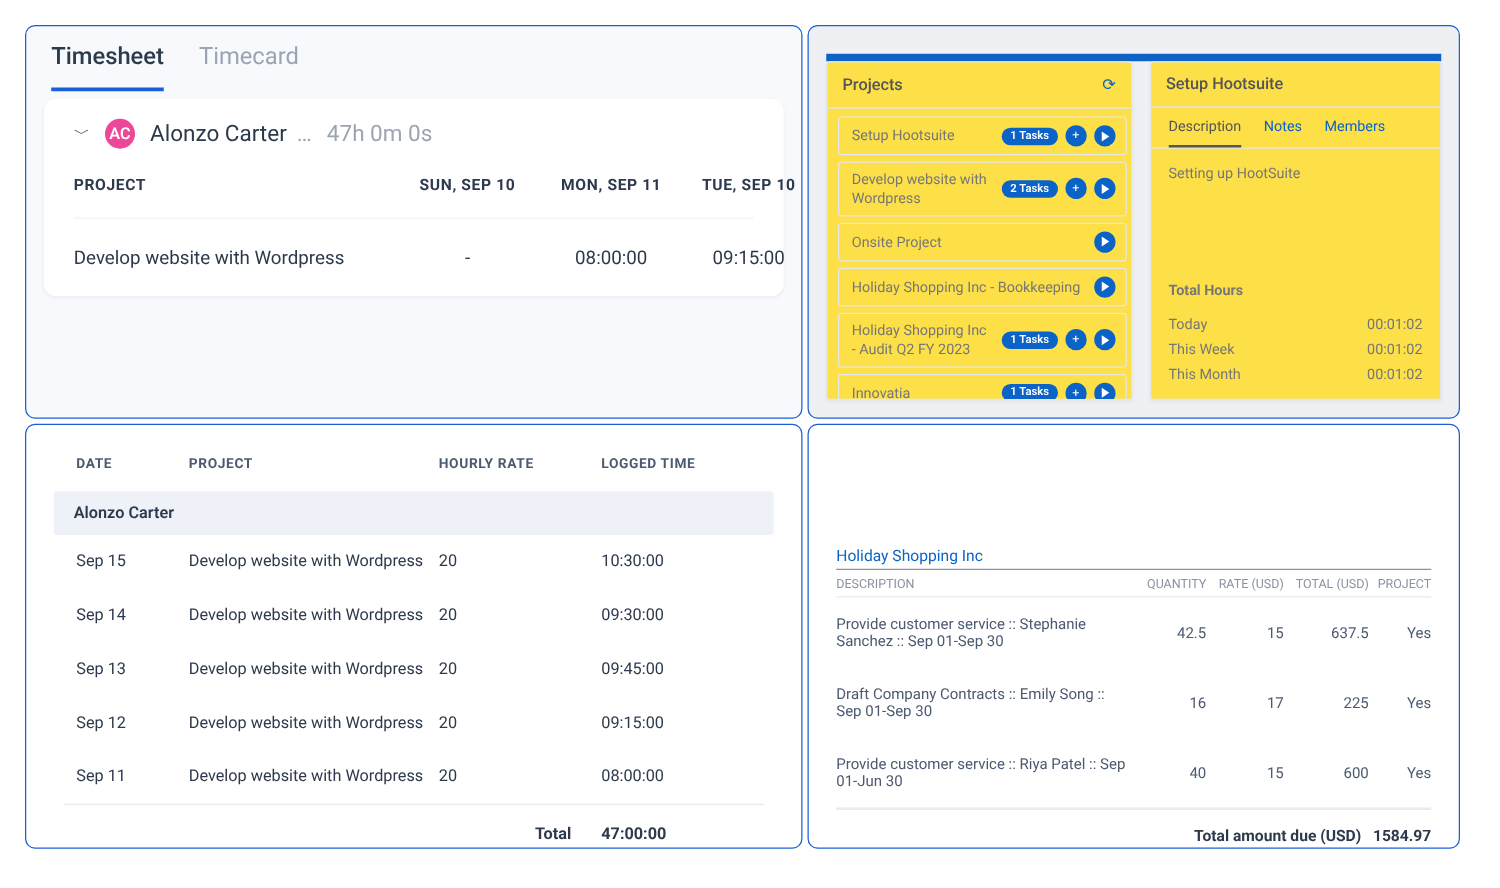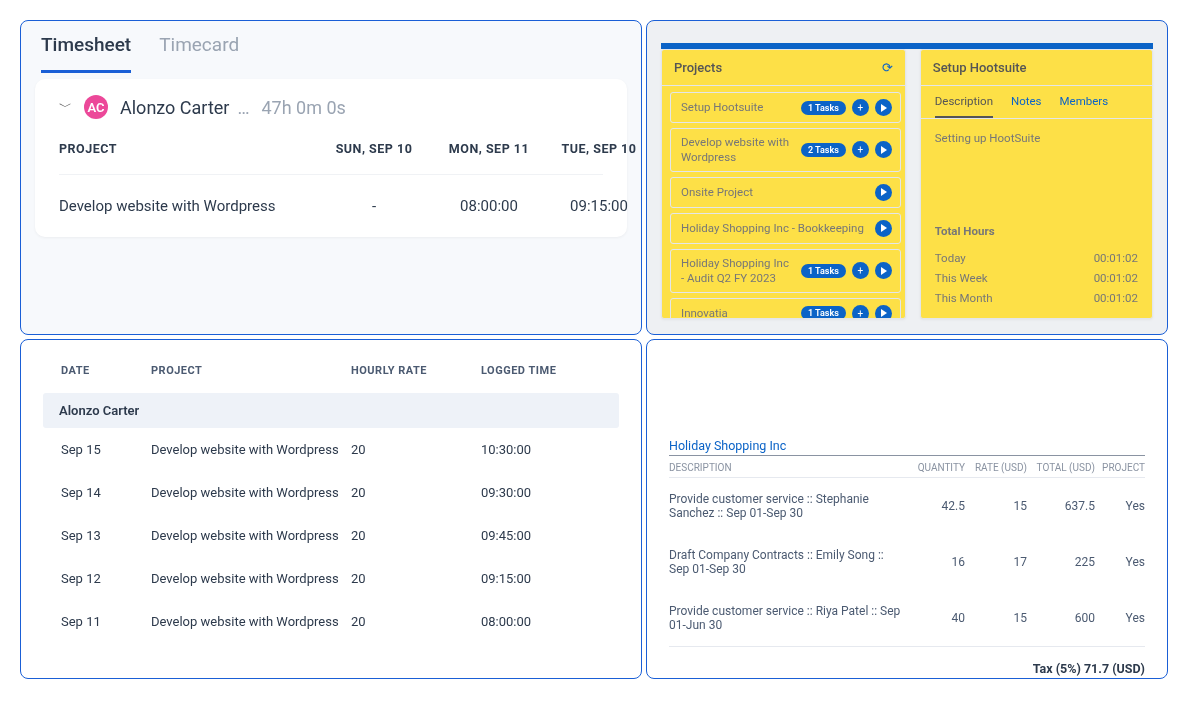--- a/index.html
+++ b/index.html
@@ -311,20 +311,26 @@
           <div>20</div>
           <div>09:15:00</div>
         </div>
         <div class="t3-row">
           <div>Sep 11</div>
           <div>Develop website with Wordpress</div>
           <div>20</div>
           <div>08:00:00</div>
         </div>
       </div>
+    <div class="t3-foot">
+      <div></div>
+        <div></div>
+      <div style="text-align:right;padding-right:24px;">Total</div>
+      <div>47:00:00</div>
+    </div>
   </div>
 
   <div class="panel p4">
     <div class="inv-to">Holiday Shopping Inc</div>
     <div class="inv-head">
       <div>DESCRIPTION</div>
       <div>QUANTITY</div>
       <div>RATE (USD)</div>
       <div>TOTAL (USD)</div>
       <div>PROJECT</div>
@@ -346,21 +352,20 @@
         </div>
         <div class="inv-row">
           <div>Provide customer service :: Riya Patel :: Sep 01-Jun 30</div>
           <div>40</div>
           <div>15</div>
           <div>600</div>
           <div>Yes</div>
         </div>
       </div>
     <div class="inv-line"></div>
-    <div class="inv-sum">Tax (5%) 71.7 (USD)</div>
     <div class="inv-line"></div>
     <div class="inv-sum">
       <span>Total amount due (USD)</span>&nbsp;&nbsp;
       <span>1584.97</span>
     </div>
   </div>
 
 </div>
 
 </body></html>

